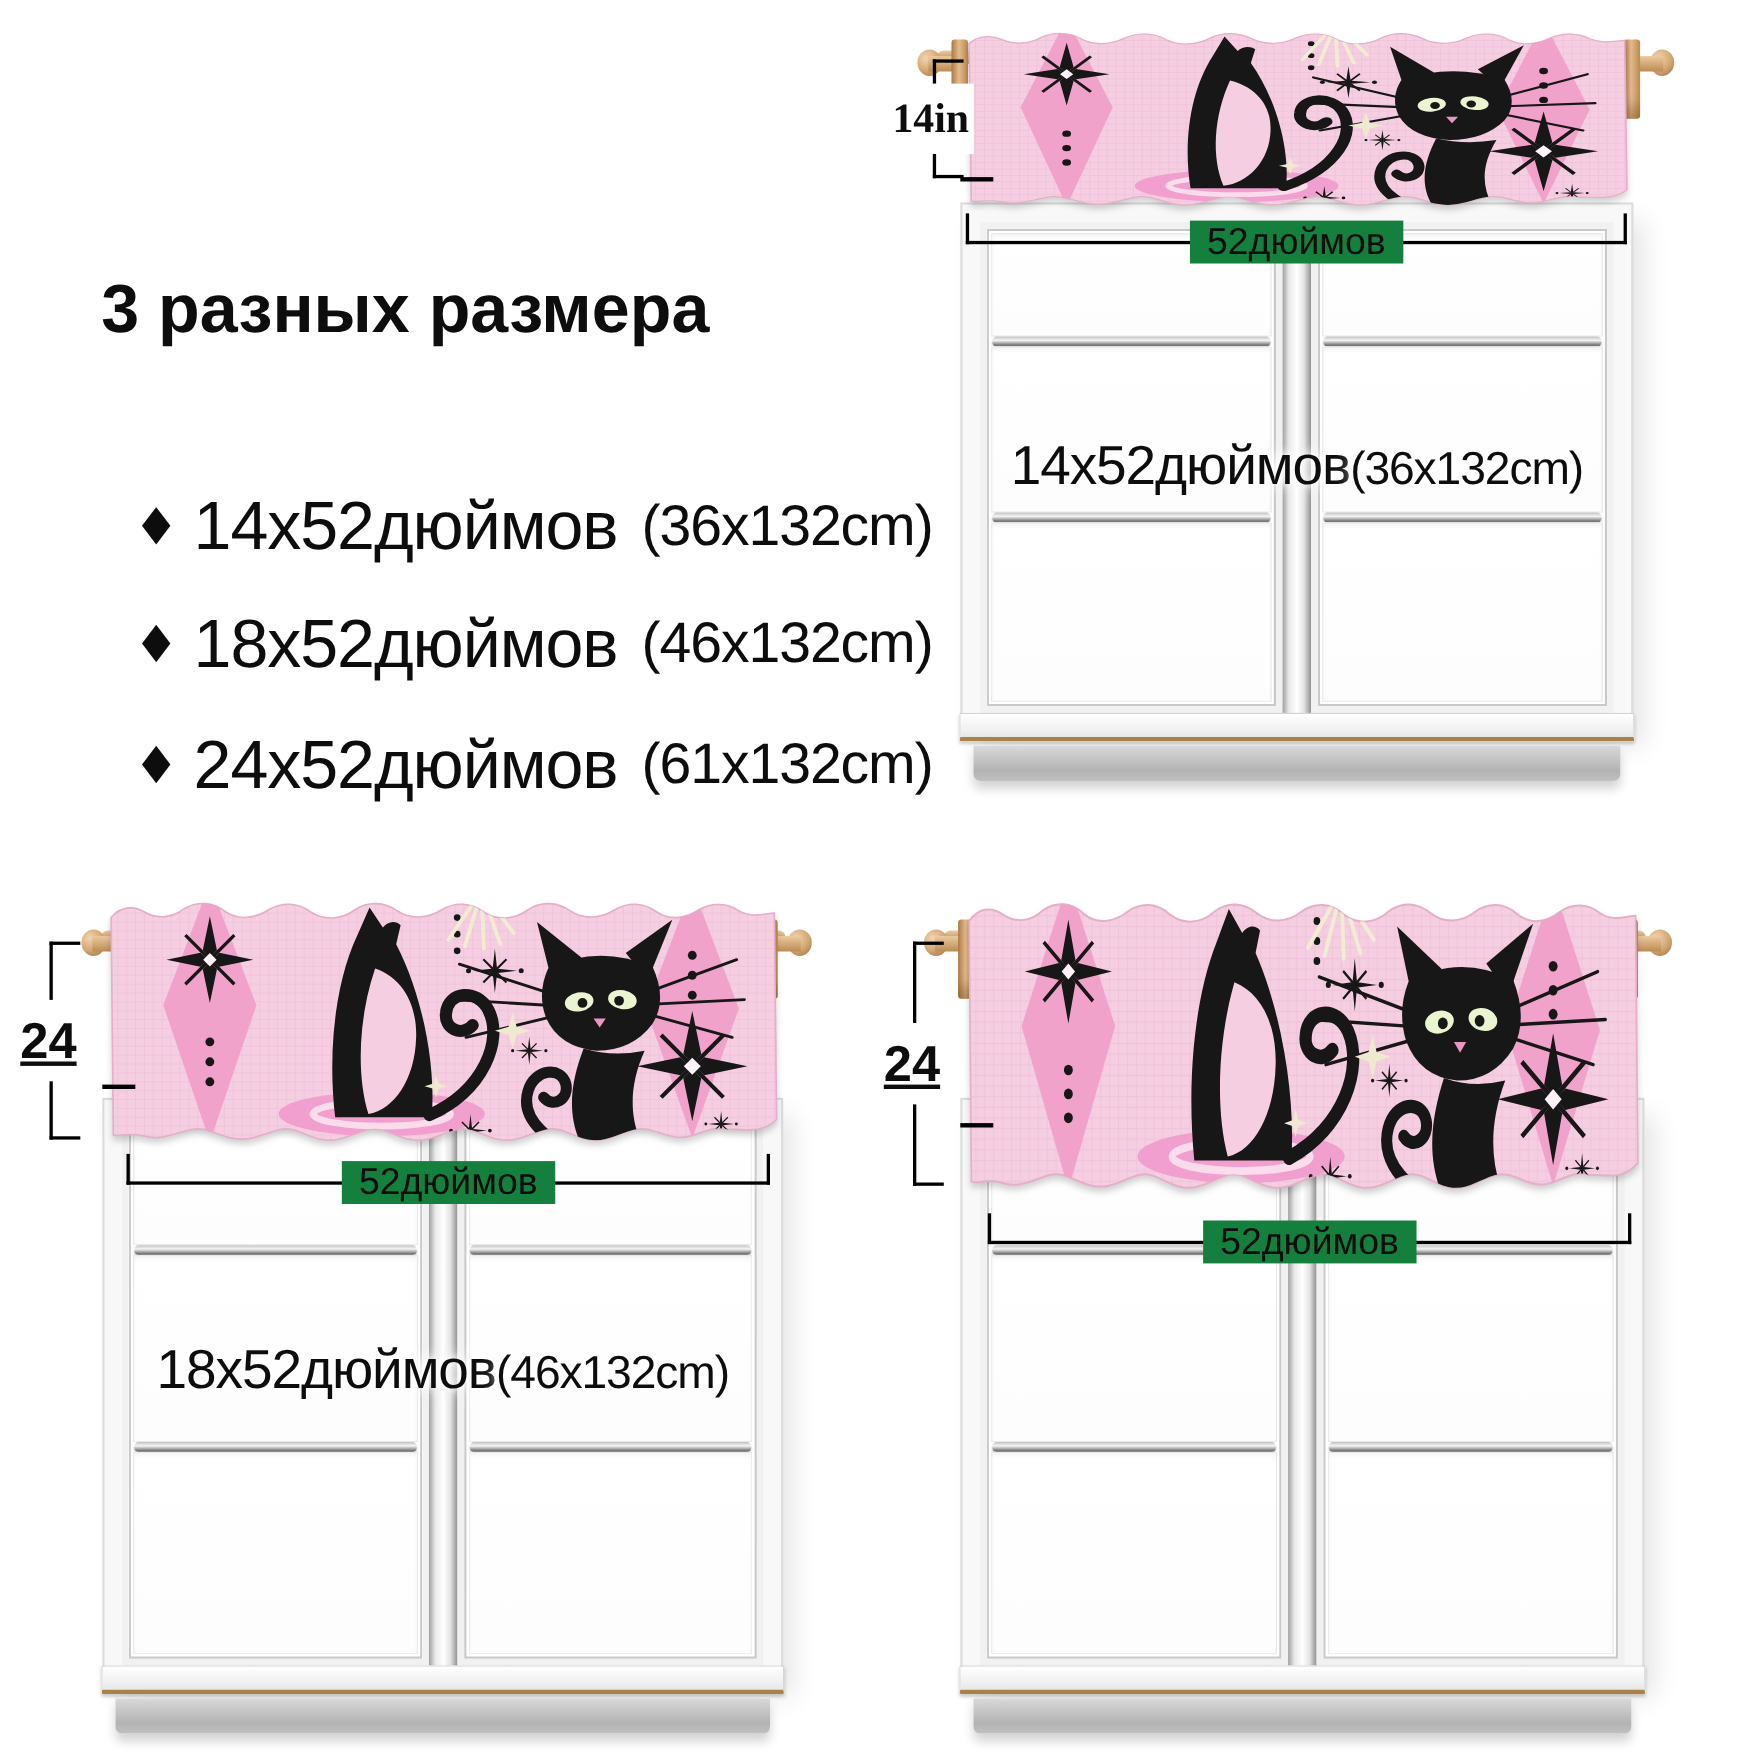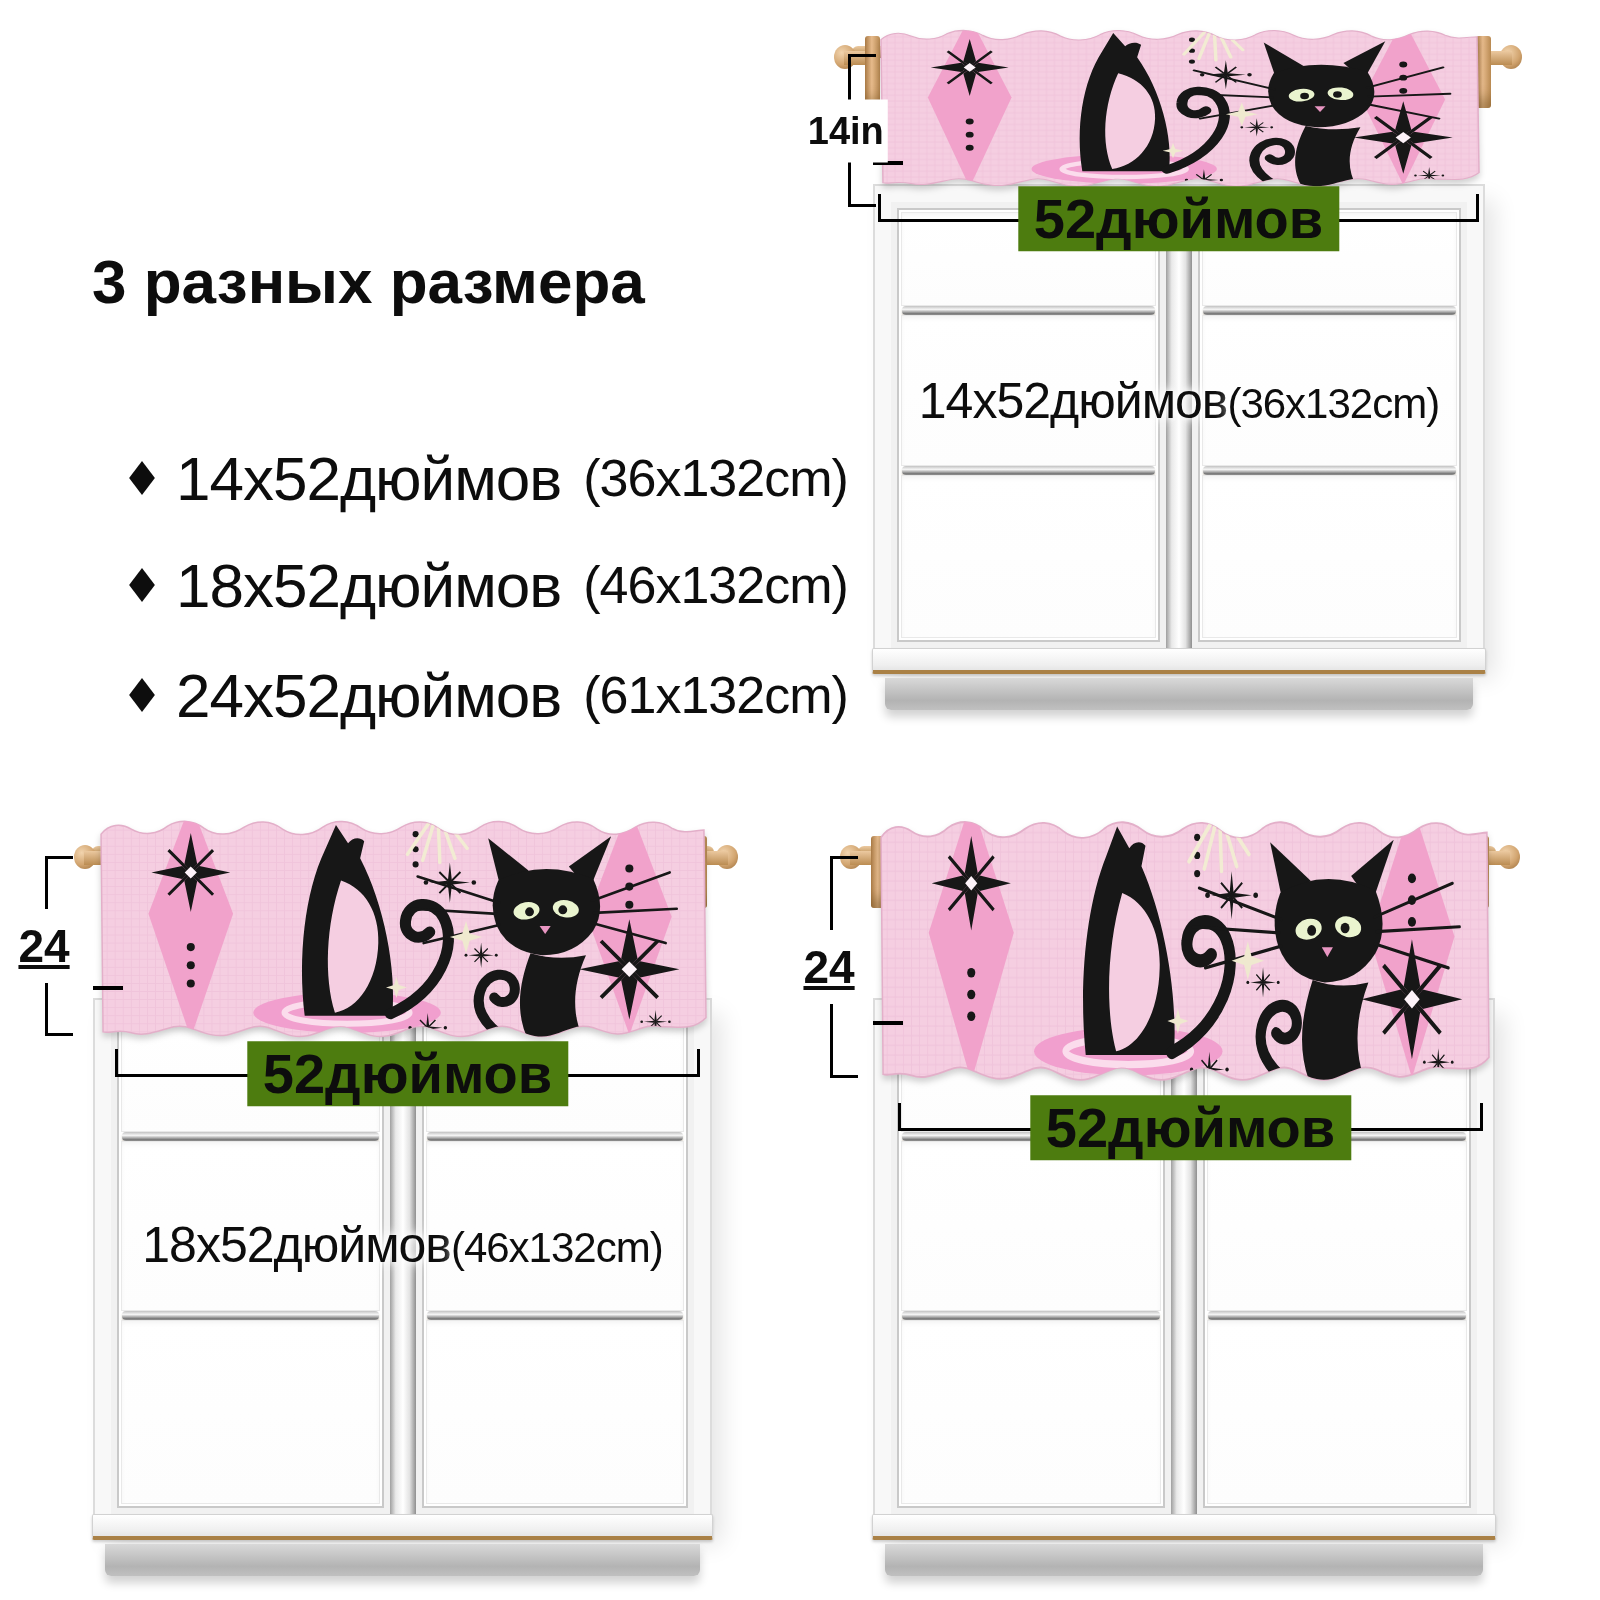--- a/index.html
+++ b/index.html
@@ -55,32 +55,32 @@
   .wb .edge-tick { left:73px; top:176px; }
   .wc .edge-tick { left:73px; top:211px; }
 
   
   .hbracket { position:absolute; width:30px; z-index:6; }
   .hbracket .vline { position:absolute; left:0; top:0; bottom:0; width:3px; background:#000; }
   .hbracket .tick { position:absolute; left:0; width:28px; height:3px; background:#000; }
   .hbracket .tick.t { top:0; } .hbracket .tick.b { bottom:0; }
   .hlabel { position:absolute; left:2px; top:50%; transform:translate(-55%,-50%);
             background:#fff; padding:10px 4px; font-weight:700; white-space:nowrap; }
-  .wa .hbracket { left:68px; top:32px; height:153px; }
+  .wa .hbracket { left:68px; top:32px; height:108px;font-family:Liberation Serif, serif; }
   .wa .hlabel { font-size:38px; }
   .wb .hbracket { left:25px; top:46px; height:180px; }
   .wc .hbracket { left:30px; top:46px; height:222px; }
   .wb .hlabel, .wc .hlabel { font-size:46px;text-decoration:underline; }
 
   .wbracket { position:absolute; height:28px; z-index:6; }
   .wbracket .wline { position:absolute; left:0; right:0; bottom:0; height:3px; background:#000; }
   .wbracket .tick { position:absolute; width:3px; top:0; bottom:0; background:#000; }
   .wbracket .tick.l { left:0; } .wbracket .tick.r { right:0; }
   .wlabel { position:absolute; left:50%; bottom:0; transform:translate(-50%,45%);
-            background:#4d7c0f; padding:0 16px; font-weight:700; font-size:56px; white-space:nowrap; }
+            background:#15803d; padding:0 16px; font-weight:400; font-size:34px; white-space:nowrap; }
   .wa .wbracket { left:98px; top:172px; width:601px; }
   .wb .wbracket { left:95px; top:239px; width:585px; }
   .wc .wbracket { left:98px; top:293px; width:585px; }
 
   
   .window { position:absolute; z-index:1; background:#fff; border:16px solid #f8f8f8;
             outline:2px solid #dcdcdc;
             box-shadow:inset 0 0 0 2px #d4d4d4, 12px 14px 22px rgba(0,0,0,.10); }
   .wa .window { left:95px; top:164px; width:608px; height:478px; }
   .wb .window { left:75px; top:190px; width:615px; height:530px; }
@@ -102,21 +102,21 @@
           box-shadow:0 2px 3px rgba(0,0,0,.18); }
   .apron { position:absolute; left:-6px; right:-6px; top:calc(100% + 30px); height:32px;
            border-radius:0 0 6px 6px;
            background:linear-gradient(#d9d9d9,#b3b3b3 70%,#c0c0c0);
            box-shadow:0 7px 10px rgba(0,0,0,.18); }
 
   .overlay-label { position:absolute; z-index:7; text-align:center; white-space:nowrap;
                    text-shadow:0 0 7px #fff,0 0 12px #fff,0 0 20px #fff; }
   .ol-main { font-size:50px; letter-spacing:-1px; }
   .ol-metric { font-size:42px; letter-spacing:-1px; }
-  .wa .overlay-label { left:95px; width:608px; top:350px; }
+  .wa .overlay-label { left:95px; width:608px; top:372px; }
   .wb .overlay-label { left:75px; width:615px; top:406px; }
   .wc .overlay-label { left:75px; width:618px; top:418px; }
 </style>
 </head>
 <body>
 
 <svg width="0" height="0" style="position:absolute" aria-hidden="true">
   <defs>
     <pattern id="weavePat" width="8" height="8" patternUnits="userSpaceOnUse">
       <rect width="8" height="8" fill="#f5cee1"></rect>

